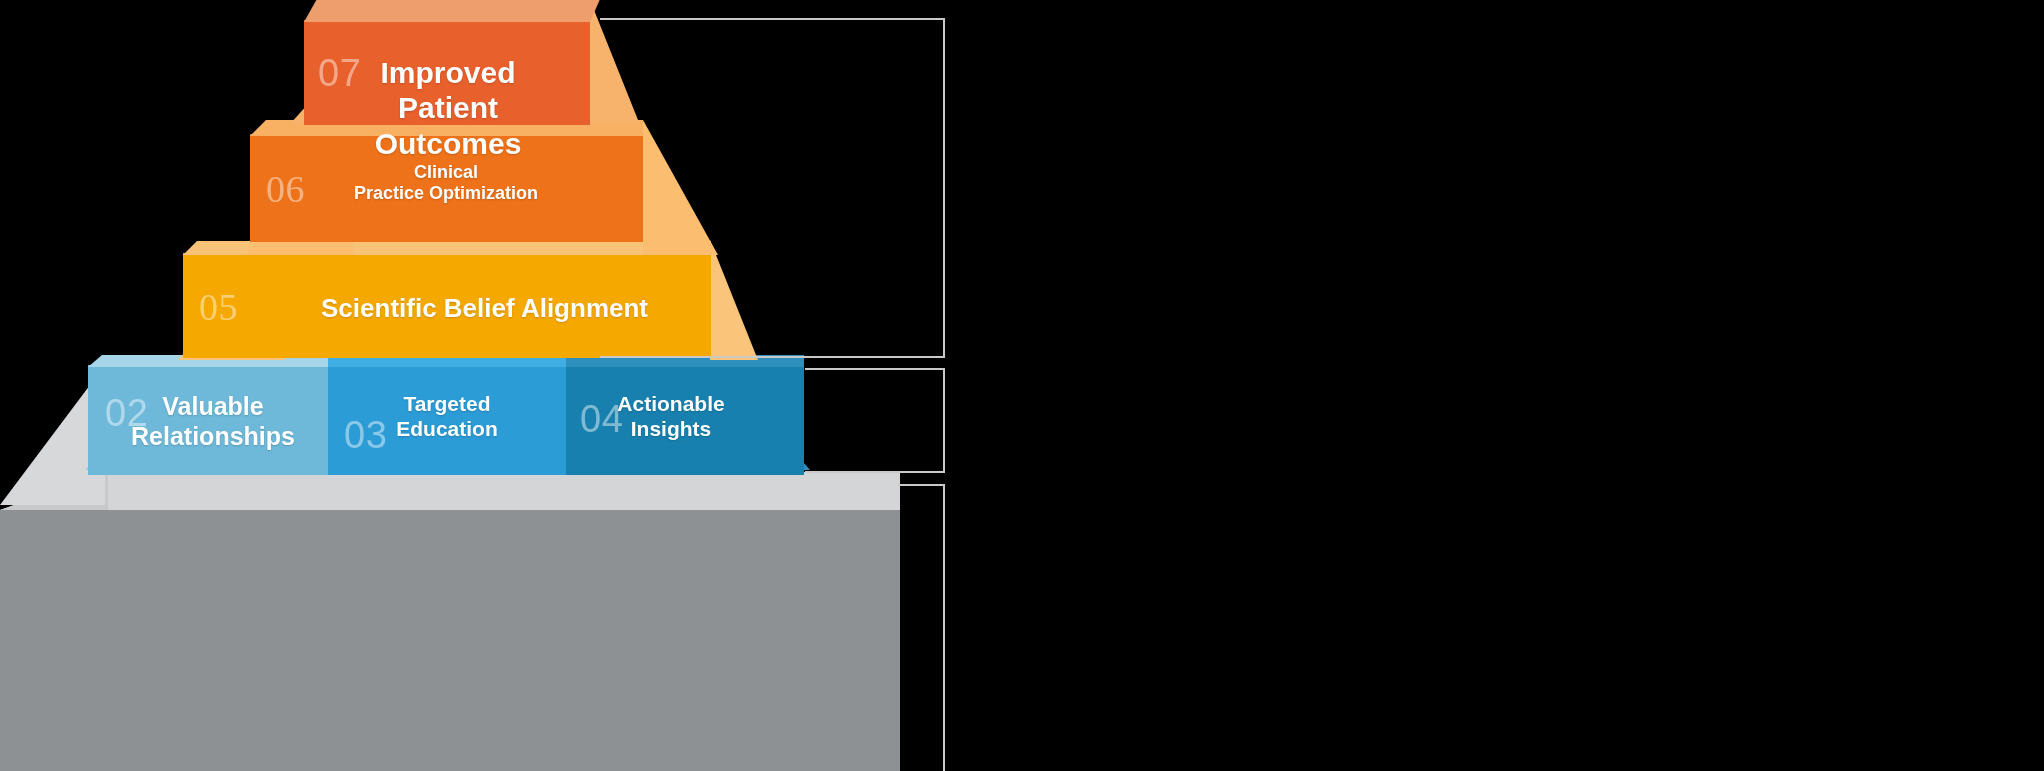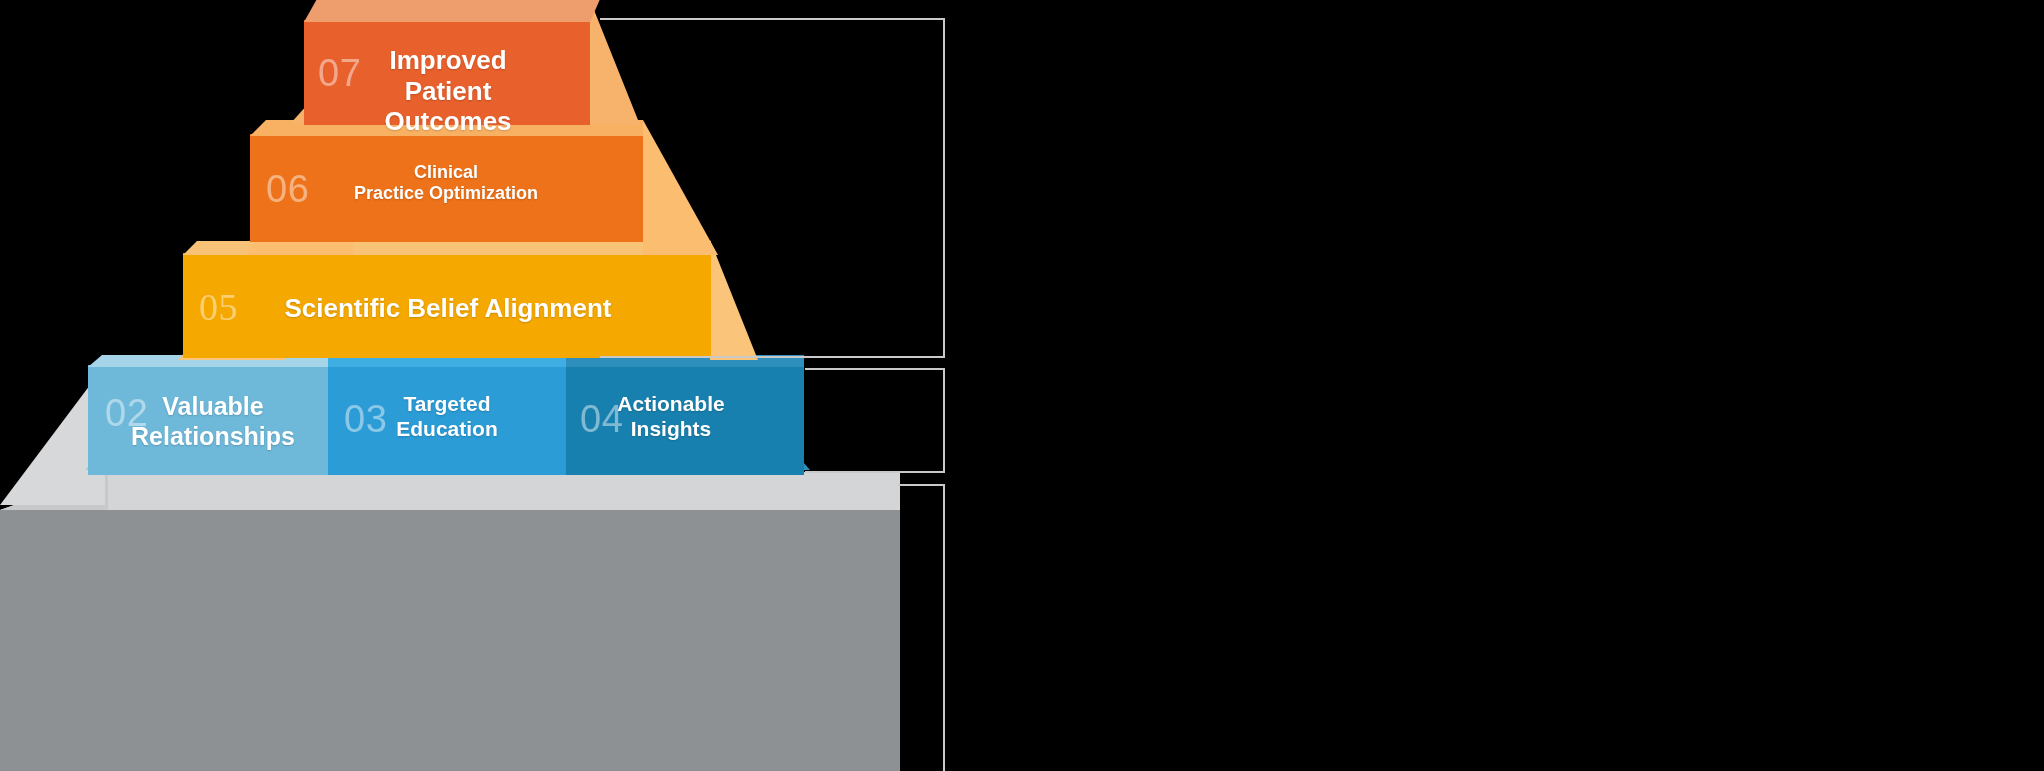--- a/index.html
+++ b/index.html
@@ -78,21 +78,21 @@
       <polygon points="0,12 14,0 240,0 240,12" fill="#A6D4E8"></polygon>
     </svg>
     <div class="num" style="left:105px;top:366px;">02</div>
     <div class="lbl" style="left:128px;top:392px;width:170px;font-size:25px;">Valuable
 Relationships</div>
 
     <div class="shape" style="left:328px;top:365px;width:238px;height:110px;background:#2C9CD6;"></div>
     <svg class="shape" style="left:328px;top:355px;width:238px;height:12px;" viewBox="0 0 238 12" preserveAspectRatio="none">
       <polygon points="0,12 0,0 238,0 238,12" fill="#3FAEE2"></polygon>
     </svg>
-    <div class="num" style="left:344px;top:372px;">03</div>
+    <div class="num" style="left:344px;top:388px;">03</div>
     <div class="lbl" style="left:372px;top:392px;width:150px;font-size:21px;">Targeted
 Education</div>
 
     <div class="shape" style="left:566px;top:365px;width:238px;height:110px;background:#1880AE;"></div>
     <svg class="shape" style="left:566px;top:355px;width:238px;height:12px;" viewBox="0 0 238 12" preserveAspectRatio="none">
       <polygon points="0,12 0,0 238,0 238,12" fill="#2E8FBC"></polygon>
     </svg>
     <div class="num" style="left:580px;top:372px;">04</div>
     <div class="lbl" style="left:596px;top:392px;width:150px;font-size:21px;">Actionable
 Insights</div>
@@ -101,48 +101,48 @@
       <polygon points="0,120 107,0 107,120" fill="#FAC47A"></polygon>
     </svg>
     <svg class="shape" style="left:630px;top:240px;width:130px;height:125px;" viewBox="0 0 130 125">
       <polygon points="80,0 80,120 128,120" fill="#FAC47A"></polygon>
     </svg>
     <div class="shape" style="left:183px;top:253px;width:528px;height:105px;background:#F5A800;"></div>
     <svg class="shape" style="left:183px;top:241px;width:528px;height:14px;" viewBox="0 0 528 14" preserveAspectRatio="none">
       <polygon points="0,14 14,0 528,0 528,14" fill="#F9C377"></polygon>
     </svg>
     <div class="num" style="left:199px;top:260px;font-family:Liberation Serif, serif;">05</div>
-    <div class="lbl" style="left:248px;top:293px;width:400px;font-size:26px;">Scientific Belief Alignment</div>
+    <div class="lbl" style="left:248px;top:293px;width:400px;font-size:26px;text-align:right;">Scientific Belief Alignment</div>
 
     <svg class="shape" style="left:245px;top:120px;width:110px;height:140px;" viewBox="0 0 110 140">
       <polygon points="0,135 108,0 108,135" fill="#FBBE71"></polygon>
     </svg>
     <svg class="shape" style="left:560px;top:120px;width:160px;height:140px;" viewBox="0 0 160 140">
       <polygon points="83,0 83,135 158,135" fill="#FBBE71"></polygon>
     </svg>
     <div class="shape" style="left:250px;top:134px;width:393px;height:108px;background:#EE7219;"></div>
     <svg class="shape" style="left:250px;top:120px;width:393px;height:16px;" viewBox="0 0 393 16" preserveAspectRatio="none">
       <polygon points="0,16 16,0 393,0 393,16" fill="#F8B163"></polygon>
     </svg>
-    <div class="num" style="left:266px;top:142px;">06</div>
+    <div class="num" style="left:266px;top:142px;font-family:Liberation Serif, serif;">06</div>
     <div class="lbl" style="left:306px;top:162px;width:280px;font-size:18px;">Clinical
 Practice Optimization</div>
 
     <svg class="shape" style="left:290px;top:-8px;width:60px;height:140px;" viewBox="0 0 60 140">
       <polygon points="0,132 18,112 18,132" fill="#F7B26B"></polygon>
     </svg>
     <svg class="shape" style="left:580px;top:0px;width:120px;height:140px;" viewBox="0 0 120 140">
       <polygon points="10,0 10,125 60,125" fill="#F7B26B"></polygon>
     </svg>
     <div class="shape" style="left:304px;top:20px;width:286px;height:105px;background:#E8602C;"></div>
     <svg class="shape" style="left:304px;top:-10px;width:300px;height:32px;" viewBox="0 0 300 32" preserveAspectRatio="none">
       <polygon points="0,32 18,0 300,0 286,32" fill="#EE9D6D"></polygon>
     </svg>
     <div class="num" style="left:318px;top:26px;">07</div>
-    <div class="lbl" style="left:348px;top:45px;width:200px;font-size:26px;text-align:center;">Improved
+    <div class="lbl" style="left:348px;top:55px;width:200px;font-size:30px;text-align:center;">Improved
 Patient Outcomes</div>
 
   </div>
 
   <div class="bracket" style="left:600px;top:18px;width:345px;height:340px;">
     <span></span>
   </div>
 
   <div class="bracket" style="left:805px;top:368px;width:140px;height:105px;">
     <span></span>

